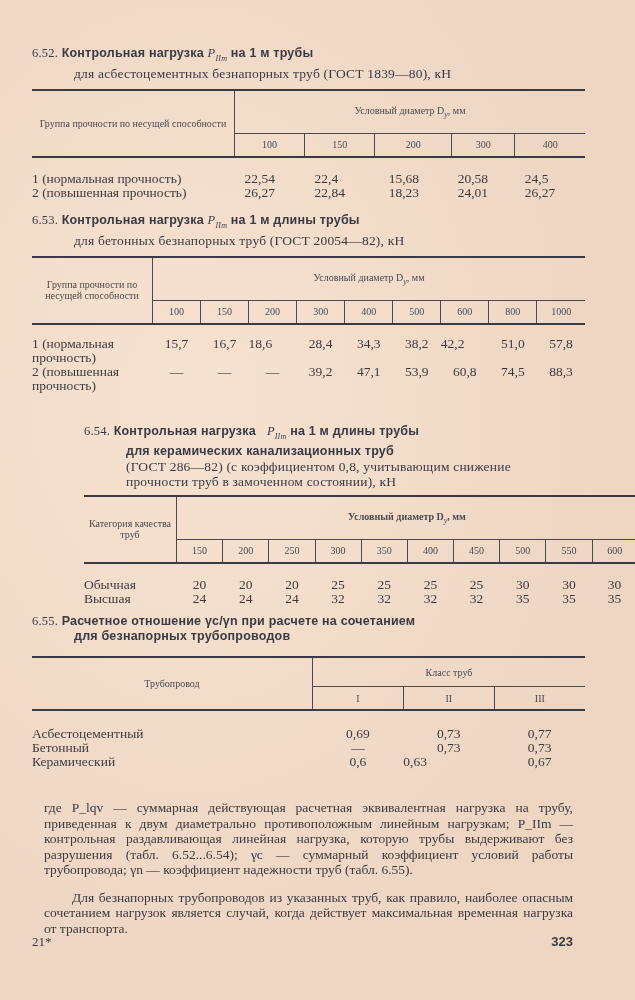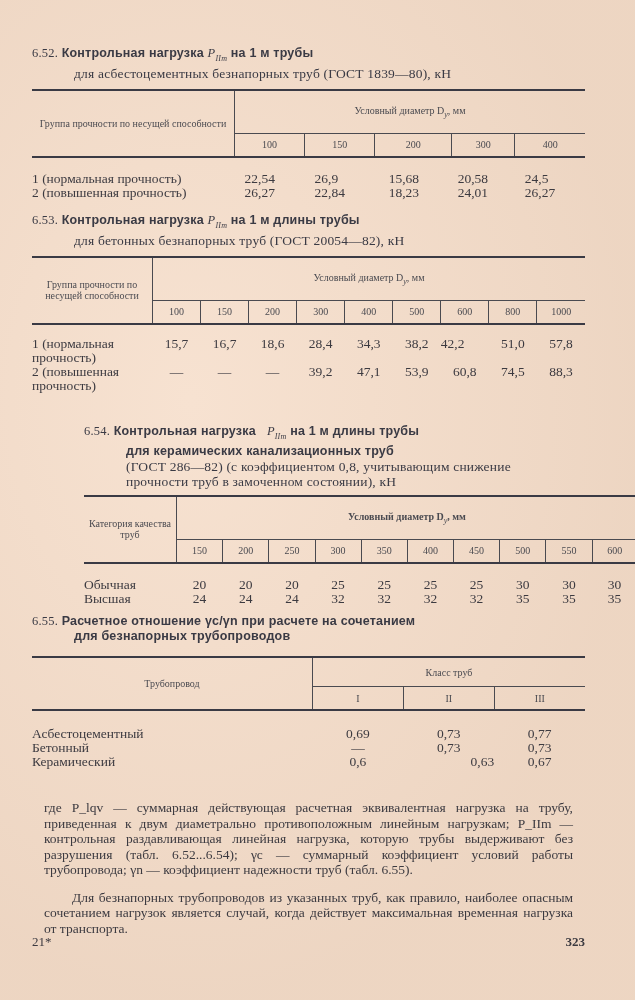--- a/index.html
+++ b/index.html
@@ -57,21 +57,21 @@
         <th class="col">200</th>
         <th class="col">300</th>
         <th class="col">400</th>
       </tr>
       <tr>
             <td colspan="6" style="height:14px;"></td>
           </tr>
       <tr>
         <td>1  (нормальная прочность)</td>
         <td style="padding-left:10px;">22,54</td>
-        <td style="padding-left:10px;">26,9</td>
+        <td style="padding-left:10px;">22,4</td>
         <td style="padding-left:14px;">15,68</td>
         <td style="padding-left:6px;">20,58</td>
         <td style="padding-left:10px;">24,5</td>
       </tr>
       <tr>
         <td>2  (повышенная прочность)</td>
         <td style="padding-left:10px;">26,27</td>
         <td style="padding-left:10px;">22,84</td>
         <td style="padding-left:14px;">18,23</td>
         <td style="padding-left:6px;">24,01</td>
@@ -106,21 +106,21 @@
         <th class="col">800</th>
         <th class="col">1000</th>
       </tr>
       <tr>
             <td colspan="10" style="height:12px;"></td>
           </tr>
       <tr style="vertical-align:top;">
         <td style="width:118px;">1 (нормальная прочность)</td>
         <td style="text-align:center;">15,7</td>
         <td style="text-align:center;margin-top:45px;">16,7</td>
-        <td style="text-align:center;">18,6</td>
+        <td style="text-align:left;">18,6</td>
         <td style="text-align:center;">28,4</td>
         <td style="text-align:center;">34,3</td>
         <td style="text-align:center;">38,2</td>
         <td style="text-align:left;">42,2</td>
         <td style="text-align:center;">51,0</td>
         <td style="text-align:center;">57,8</td>
       </tr>
       <tr style="vertical-align:top;">
         <td>2 (повышенная прочность)</td>
         <td style="text-align:center;">—</td>
@@ -226,27 +226,27 @@
       </tr>
       <tr>
         <td>Бетонный</td>
         <td style="text-align:center;">—</td>
         <td style="text-align:center;">0,73</td>
         <td style="text-align:center;">0,73</td>
       </tr>
       <tr>
         <td>Керамический</td>
         <td style="text-align:center;">0,6</td>
-        <td style="text-align:right;">0,63</td>
+        <td style="text-align:left;">0,63</td>
         <td style="text-align:center;">0,67</td>
       </tr>
     </tbody>
       </table>
   </div>
 
   <div class="fn" style="position:absolute; top:788px; left:0; width:553px;">
     <p>где P_lqv — суммарная действующая расчетная эквивалентная нагрузка на трубу, приведенная к двум диаметрально противоположным линейным нагрузкам; P_IIm — контрольная раздавливающая линейная нагрузка, которую трубы выдерживают без разрушения (табл. 6.52...6.54); γc — суммарный коэффициент условий работы трубопровода; γn — коэффициент надежности труб (табл. 6.55).</p>
     <p class="indent">Для безнапорных трубопроводов из указанных труб, как правило, наиболее опасным сочетанием нагрузок является случай, когда действует максимальная временная нагрузка от транспорта.</p>
   </div>
 
   <div class="foot" style="left:0;">21*</div>
-  <div class="foot" style="right:0; font-weight:bold; font-family:Liberation Serif, serif;">323</div>
+  <div class="foot" style="right:12px; font-weight:bold; font-family:Liberation Sans, sans-serif;">323</div>
 </div>
 
 </body></html>

